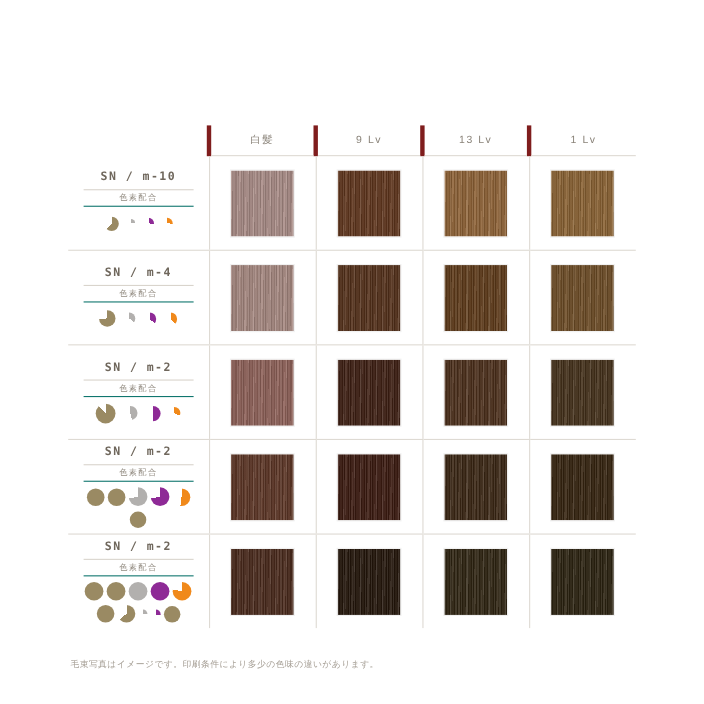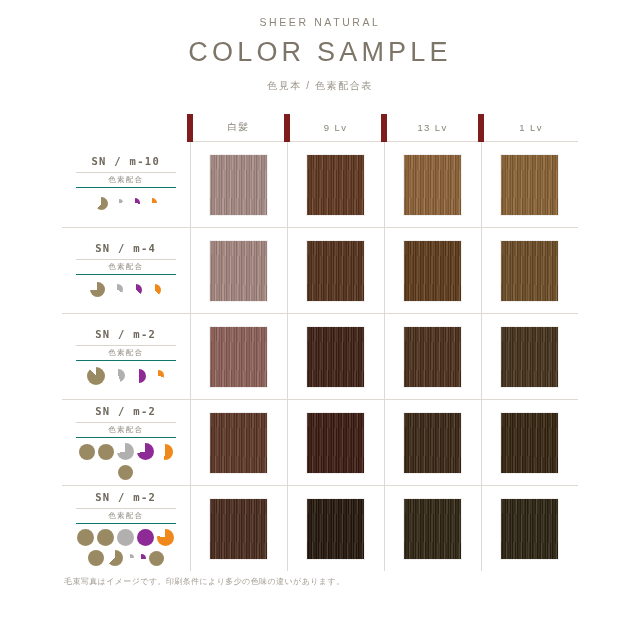--- a/index.html
+++ b/index.html
@@ -70,21 +70,21 @@
   }
 
   
   tr.head th {
     height: 27px;
     font-size: 9.5px;
     font-weight: 400;
     letter-spacing: 1.4px;
     color: #8a8379;
     border-bottom: 1px solid #dedad3;
-    border-left: 6px solid #7f1d1d;
+    border-left: 4px solid #7f1d1d;
   }
   tr.head th.corner {
     border-bottom: none;
     border-left: none;
   }
 
   
   tr.row td {
     height: 85px;
     border-bottom: 1px solid #dedad3;
@@ -145,37 +145,32 @@
   }
   .swatch .grain {
     position: absolute;
     inset: 0;
   }
 
   
   .footnote {
     position: absolute;
     left: 64px;
-    top: 576px;
+    top: 598px;
     font-size: 8px;
     letter-spacing: 0.4px;
     color: #a49d93;
     font-family: Liberation Mono, monospace;
   }
 </style>
 </head>
 <body>
 
 <div class="page">
 
-  <div class="header">
-    <div class="eyebrow">SHEER NATURAL</div>
-    <div class="maintitle">COLOR SAMPLE</div>
-    <div class="subtitle">色見本 / 色素配合表</div>
-  </div>
 
   <div class="table-wrap">
     <table class="sample">
       <colgroup>
         <col class="c-label">
           <col class="c-sw">
           <col class="c-sw">
           <col class="c-sw">
           <col class="c-sw">
       </colgroup>

